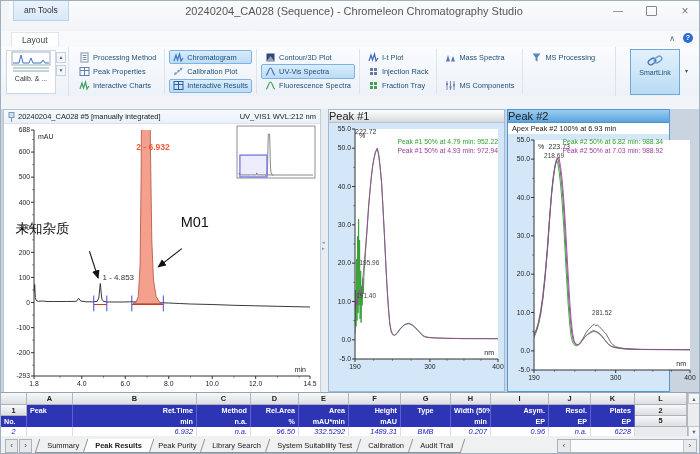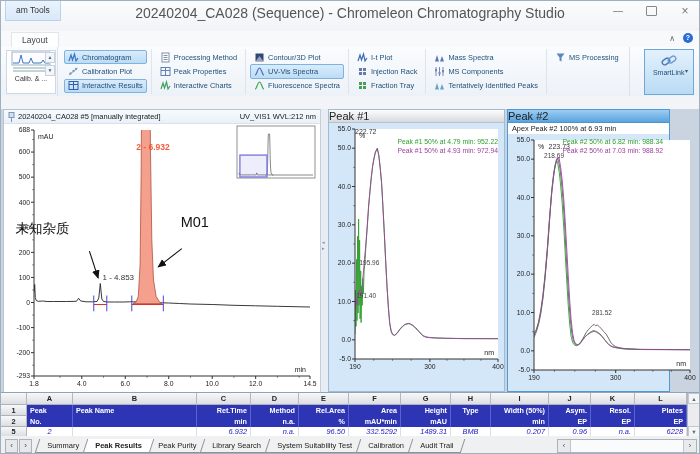--- a/index.html
+++ b/index.html
@@ -1,22 +1,22 @@
 <!DOCTYPE html>
 <html><head>
 <meta charset="utf-8">
 <style>
   html,body{margin:0;padding:0;background:#d6dde6;}
   #window{position:relative;width:700px;height:454px;background:#f2f4f7;overflow:hidden;
     font-family:"Liberation Sans",sans-serif;border:1px solid #9fb0c0;box-sizing:border-box;}
   
-  .titlebar{position:absolute;left:0;top:0;right:0;height:30px;background:linear-gradient(#fbfcfd,#f1f3f6);}
+  .titlebar{position:absolute;left:8px;top:0;right:0;height:30px;background:linear-gradient(#fbfcfd,#f1f3f6);}
   .ctx-tab{position:absolute;left:4px;top:0;height:19px;padding:0 10px;background:linear-gradient(#eaf3fc,#d8e9f9);
     border:1px solid #bcd2e8;border-top:none;font-size:8.5px;line-height:18px;color:#333;}
-  .win-title{position:absolute;left:0;right:0;top:4px;text-align:center;font-size:14px;color:#555;}
+  .win-title{position:absolute;left:0;right:0;top:4px;text-align:center;font-size:11px;color:#555;}
   .win-controls{position:absolute;right:8px;top:4px;display:flex;gap:22px;align-items:center;color:#777;}
   .wc{font-size:10px;line-height:12px;width:12px;text-align:center;}
   .wc-restore{width:9px;height:8px;border:1px solid #888;border-radius:1px;}
   
   .tabrow{position:absolute;left:0;top:30px;right:0;height:16px;background:#f7f9fb;border-bottom:5px solid #22c55e;}
   .ribbon-tab{position:absolute;left:10px;top:1px;padding:0 10px;font-size:8.5px;line-height:14px;color:#444;
     background:#fdfefe;border:1px solid #e0e6ee;border-bottom:none;}
   .tabrow-right{position:absolute;right:6px;top:2px;display:flex;gap:8px;align-items:center;}
   .collapse-caret{font-size:8px;color:#667;}
   .help-icon{width:10px;height:10px;border-radius:50%;background:#2b6cd4;color:#fff;font-size:7px;font-weight:bold;
@@ -132,20 +132,45 @@
         </svg>
         <span class="glabel">Calib. &amp; ...</span>
       </div>
       <div class="gallery-spin">
         <div class="spin-btn">▲</div>
         <div class="spin-btn">▼</div>
       </div>
     </div>
     <div class="rgroup grp-panes" id="panesCols">
         <div class="rcol">
+          <div class="rbtn">
+            <span class="bicon"><svg width="11" height="11" viewBox="0 0 11 11">
+                <rect x="2" y="1" width="7" height="9" fill="#fff" stroke="#8090a8"></rect>
+                <line x1="3.5" y1="3.5" x2="7.5" y2="3.5" stroke="#8090a8"></line>
+                <line x1="3.5" y1="5.5" x2="7.5" y2="5.5" stroke="#8090a8"></line>
+                <line x1="3.5" y1="7.5" x2="7.5" y2="7.5" stroke="#8090a8"></line>
+              </svg></span>
+            <span>Processing Method</span>
+          </div>
+          <div class="rbtn">
+            <span class="bicon"><svg width="11" height="11" viewBox="0 0 11 11">
+                <rect x="1" y="1.5" width="9" height="8" fill="none" stroke="#6080b0"></rect>
+                <line x1="1" y1="4.5" x2="10" y2="4.5" stroke="#6080b0"></line>
+                <line x1="5.5" y1="1.5" x2="5.5" y2="9.5" stroke="#6080b0"></line>
+              </svg></span>
+            <span>Peak Properties</span>
+          </div>
+          <div class="rbtn">
+            <span class="bicon"><svg width="11" height="11" viewBox="0 0 11 11">
+                <polyline points="1,9 3,3 4.5,8 6.5,2 8,9 10,6" fill="none" stroke="#40a060" stroke-width="1.2"></polyline>
+              </svg></span>
+            <span>Interactive Charts</span>
+          </div>
+        </div>
+        <div class="rcol">
           <div class="rbtn active">
             <span class="bicon"><svg width="11" height="11" viewBox="0 0 11 11">
                 <polyline points="1,9 3,3 4.5,8 6.5,2 8,9 10,6" fill="none" stroke="#3a74c0" stroke-width="1.2"></polyline>
               </svg></span>
             <span>Chromatogram</span>
           </div>
           <div class="rbtn">
             <span class="bicon"><svg width="11" height="11" viewBox="0 0 11 11">
                 <line x1="1" y1="9" x2="9.5" y2="2" stroke="#7aa0c8"></line>
                 <circle cx="2.5" cy="7.5" r="1.2" fill="#7aa0c8"></circle>
@@ -154,45 +179,20 @@
               </svg></span>
             <span>Calibration Plot</span>
           </div>
           <div class="rbtn active">
             <span class="bicon"><svg width="11" height="11" viewBox="0 0 11 11">
                 <rect x="1" y="1.5" width="9" height="8" fill="none" stroke="#2f5fa8"></rect>
                 <line x1="1" y1="4.5" x2="10" y2="4.5" stroke="#2f5fa8"></line>
                 <line x1="5.5" y1="1.5" x2="5.5" y2="9.5" stroke="#2f5fa8"></line>
               </svg></span>
             <span>Interactive Results</span>
-          </div>
-        </div>
-        <div class="rcol">
-          <div class="rbtn">
-            <span class="bicon"><svg width="11" height="11" viewBox="0 0 11 11">
-                <rect x="2" y="1" width="7" height="9" fill="#fff" stroke="#8090a8"></rect>
-                <line x1="3.5" y1="3.5" x2="7.5" y2="3.5" stroke="#8090a8"></line>
-                <line x1="3.5" y1="5.5" x2="7.5" y2="5.5" stroke="#8090a8"></line>
-                <line x1="3.5" y1="7.5" x2="7.5" y2="7.5" stroke="#8090a8"></line>
-              </svg></span>
-            <span>Processing Method</span>
-          </div>
-          <div class="rbtn">
-            <span class="bicon"><svg width="11" height="11" viewBox="0 0 11 11">
-                <rect x="1" y="1.5" width="9" height="8" fill="none" stroke="#6080b0"></rect>
-                <line x1="1" y1="4.5" x2="10" y2="4.5" stroke="#6080b0"></line>
-                <line x1="5.5" y1="1.5" x2="5.5" y2="9.5" stroke="#6080b0"></line>
-              </svg></span>
-            <span>Peak Properties</span>
-          </div>
-          <div class="rbtn">
-            <span class="bicon"><svg width="11" height="11" viewBox="0 0 11 11">
-                <polyline points="1,9 3,3 4.5,8 6.5,2 8,9 10,6" fill="none" stroke="#40a060" stroke-width="1.2"></polyline>
-              </svg></span>
-            <span>Interactive Charts</span>
           </div>
         </div>
         <div class="rcol">
           <div class="rbtn">
             <span class="bicon"><svg width="11" height="11" viewBox="0 0 11 11">
                 <rect x="1.5" y="1.5" width="8" height="8" fill="#304878"></rect>
                 <path d="M1.5,9.5 L5.5,4 L9.5,9.5 Z" fill="#ffffff" opacity="0.5"></path>
               </svg></span>
             <span>Contour/3D Plot</span>
           </div>
@@ -245,26 +245,20 @@
           <div class="rbtn">
             <span class="bicon"><svg width="11" height="11" viewBox="0 0 11 11">
                 <line x1="2" y1="1" x2="2" y2="10" stroke="#7888b8"></line>
                 <rect x="1" y="3" width="2" height="2.4" fill="#7888b8"></rect>
                 <line x1="5.5" y1="1" x2="5.5" y2="10" stroke="#7888b8"></line>
                 <rect x="4.5" y="6" width="2" height="2.4" fill="#7888b8"></rect>
                 <line x1="9" y1="1" x2="9" y2="10" stroke="#7888b8"></line>
                 <rect x="8" y="4" width="2" height="2.4" fill="#7888b8"></rect>
               </svg></span>
             <span>MS Components</span>
-          </div>
-          <div class="rbtn">
-            <span class="bicon"><svg width="11" height="11" viewBox="0 0 11 11">
-                <path d="M1,9.5 L3,3 L5,9.5 L6,9.5 L8,4 L10,9.5 Z" fill="#68a0c8"></path>
-              </svg></span>
-            <span>Tentatively Identified Peaks</span>
           </div>
         </div>
         <div class="rcol">
           <div class="rbtn">
             <span class="bicon"><svg width="11" height="11" viewBox="0 0 11 11">
                 <path d="M1.5,1.5 L9.5,1.5 L6.5,5.5 L6.5,9.5 L4.5,8.5 L4.5,5.5 Z" fill="#5888c0"></path>
               </svg></span>
             <span>MS Processing</span>
           </div>
           <div class="rbtn"></div>
@@ -517,21 +511,20 @@
         <div class="cl">E</div>
         <div class="cl">F</div>
         <div class="cl">G</div>
         <div class="cl">H</div>
         <div class="cl">I</div>
         <div class="cl">J</div>
         <div class="cl">K</div>
         <div class="cl">L</div>
         <div class="rn">1</div>
         <div class="hc al-l">Peak</div>
-        <div class="hc al-l">Peak Name</div>
         <div class="hc al-r">Ret.Time</div>
         <div class="hc al-r">Method</div>
         <div class="hc al-r">Rel.Area</div>
         <div class="hc al-r">Area</div>
         <div class="hc al-r">Height</div>
         <div class="hc al-c">Type</div>
         <div class="hc al-r">Width (50%)</div>
         <div class="hc al-r">Asym.</div>
         <div class="hc al-r">Resol.</div>
         <div class="hc al-r">Plates</div>

